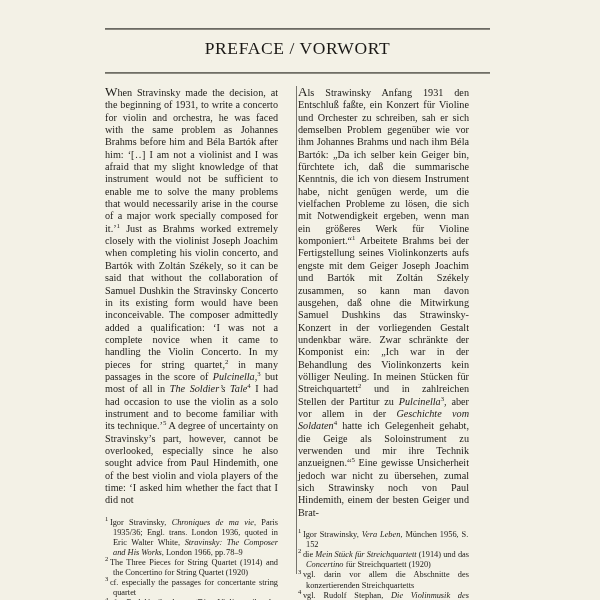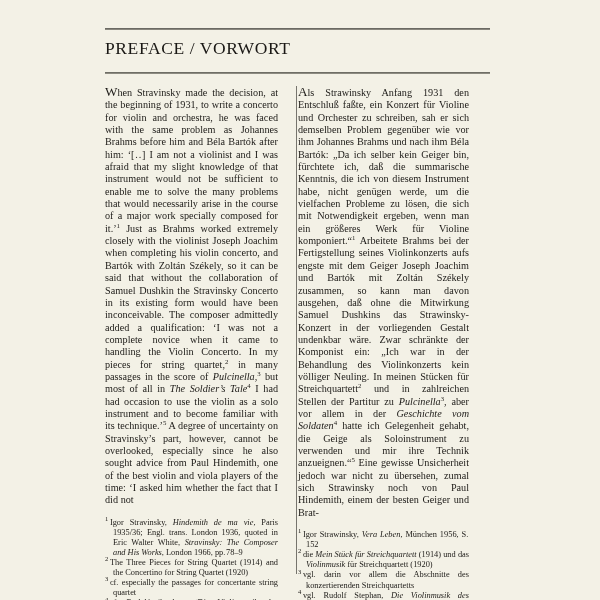--- a/index.html
+++ b/index.html
@@ -34,21 +34,21 @@
     top: 28px;
     width: 385px;
     height: 2px;
     background: linear-gradient(to bottom, #6b6a63 0%, #6b6a63 55%, #aeac9f 100%);
   }
   .page-title {
     position: absolute;
     left: 0;
     top: 38px;
     width: 385px;
-    text-align: left;
+    text-align: center;
     font-size: 17.5px;
     letter-spacing: 0.6px;
     font-weight: normal;
     color: #1a1815;
     margin: 0;
     font-family: "Liberation Serif", "DejaVu Serif", serif;
   }
   .rule-under-title {
     position: absolute;
     left: 0;
@@ -129,33 +129,33 @@
 
     <h1 class="page-title">PREFACE / VORWORT</h1>
 
     <div class="rule-under-title"></div>
 
     <div class="columns">
 
       <div class="col col-left">
         <p class="body-text"><span class="dropcap">W</span>hen Stravinsky made the decision, at the beginning of 1931, to write a concerto for violin and orchestra, he was faced with the same problem as Johannes Brahms before him and Béla Bartók after him: ‘[ . . ] I am not a violinist and I was afraid that my slight knowledge of that instrument would not be sufficient to enable me to solve the many problems that would necessarily arise in the course of a major work specially composed for it.’<sup>1</sup> Just as Brahms worked extremely closely with the violinist Joseph Joachim when completing his violin concerto, and Bartók with Zoltán Székely, so it can be said that without the collaboration of Samuel Dushkin the Stravinsky Concerto in its existing form would have been inconceivable. The composer admittedly added a qualification: ‘I was not a complete novice when it came to handling the Violin Concerto. In my pieces for string quartet,<sup>2</sup> in many passages in the score of <i>Pulcinella</i>,<sup>3</sup> but most of all in <i>The Soldier’s Tale</i><sup>4</sup> I had had occasion to use the violin as a solo instrument and to become familiar with its technique.’<sup>5</sup> A degree of uncertainty on Stravinsky’s part, however, cannot be overlooked, especially since he also sought advice from Paul Hindemith, one of the best violin and viola players of the time: ‘I asked him whether the fact that I did not</p>
         <div class="footnotes">
-          <p class="fn"><sup>1</sup>Igor Stravinsky, <i>Hindemith de ma vie</i>, Paris 1935/36; Engl. trans. London 1936, quoted in Eric Walter White, <i>Stravinsky: The Composer and His Works</i>, London 1966, pp. 78–9</p>
+          <p class="fn"><sup>1</sup>Igor Stravinsky, <i>Chroniques de ma vie</i>, Paris 1935/36; Engl. trans. London 1936, quoted in Eric Walter White, <i>Stravinsky: The Composer and His Works</i>, London 1966, pp. 78–9</p>
           <p class="fn"><sup>2</sup>The Three Pieces for String Quartet (1914) and the Concertino for String Quartet (1920)</p>
           <p class="fn"><sup>3</sup>cf. especially the passages for concertante string quartet</p>
           <p class="fn"><sup>4</sup>cf. Rudolf Stephan, ‘Die Violinmusik des zwanzigsten Jahrhunderts’, in , ed. Vera Schwartz, Vienna 1975, pp. 60–79 (66–9)</p>
 
         </div>
       </div>
 
       <div class="col col-right">
         <p class="body-text"><span class="dropcap">A</span>ls Strawinsky Anfang 1931 den Entschluß faßte, ein Konzert für Violine und Orchester zu schreiben, sah er sich demselben Problem gegenüber wie vor ihm Johannes Brahms und nach ihm Béla Bartók: „Da ich selber kein Geiger bin, fürchtete ich, daß die summarische Kenntnis, die ich von diesem Instrument habe, nicht genügen werde, um die vielfachen Probleme zu lösen, die sich mit Notwendigkeit ergeben, wenn man ein größeres Werk für Violine komponiert.“<sup>1</sup> Arbeitete Brahms bei der Fertigstellung seines Violinkonzerts aufs engste mit dem Geiger Joseph Joachim und Bartók mit Zoltán Székely zusammen, so kann man davon ausgehen, daß ohne die Mitwirkung Samuel Dushkins das Strawinsky-Konzert in der vorliegenden Gestalt undenkbar wäre. Zwar schränkte der Komponist ein: „Ich war in der Behandlung des Violinkonzerts kein völliger Neuling. In meinen Stücken für Streichquartett<sup>2</sup> und in zahlreichen Stellen der Partitur zu <i>Pulcinella</i><sup>3</sup>, aber vor allem in der <i>Geschichte vom Soldaten</i><sup>4</sup> hatte ich Gelegenheit gehabt, die Geige als Soloinstrument zu verwenden und mir ihre Technik anzueignen.“<sup>5</sup> Eine gewisse Unsicherheit jedoch war nicht zu übersehen, zumal sich Strawinsky noch von Paul Hindemith, einem der besten Geiger und Brat-</p>
         <div class="footnotes">
           <p class="fn"><sup>1</sup>Igor Strawinsky, <i>Vera Leben</i>, München 1956, S. 152</p>
-          <p class="fn"><sup>2</sup>die <i>Mein Stück für Streichquartett</i> (1914) und das <i>Violinmusik</i> für Streichquartett (1920)</p>
+          <p class="fn"><sup>2</sup>die <i>Mein Stück für Streichquartett</i> (1914) und das <i>Concertino</i> für Streichquartett (1920)</p>
           <p class="fn"><sup>3</sup>vgl. darin vor allem die Abschnitte des konzertierenden Streichquartetts</p>
           <p class="fn"><sup>4</sup>vgl. Rudolf Stephan, <i>Die Violinmusik des Zwanzigsten Jahrhunderts</i>, in:  (hg. von Vera Schwarz), Wien 1975, S. 60 – 79 (66 – 69)</p>
 
         </div>
       </div>
 
     </div>
 
     <div class="col-divider"></div>
 

